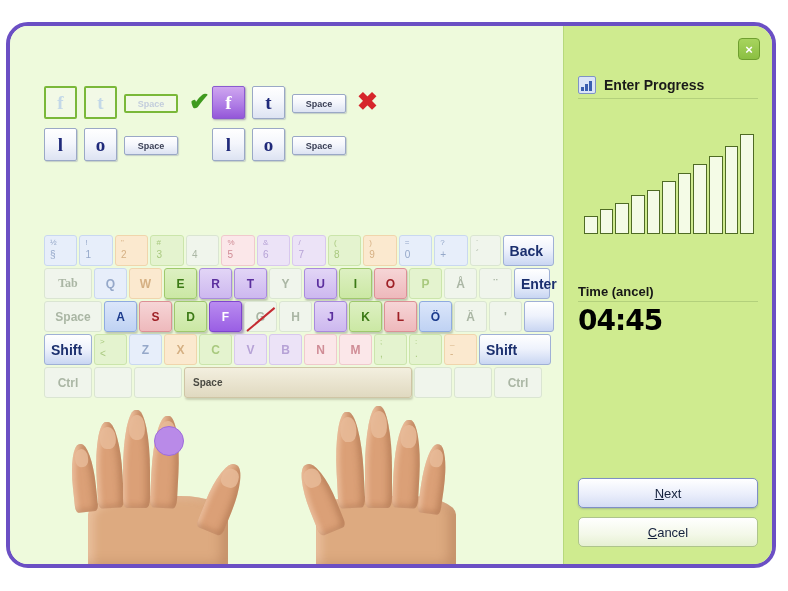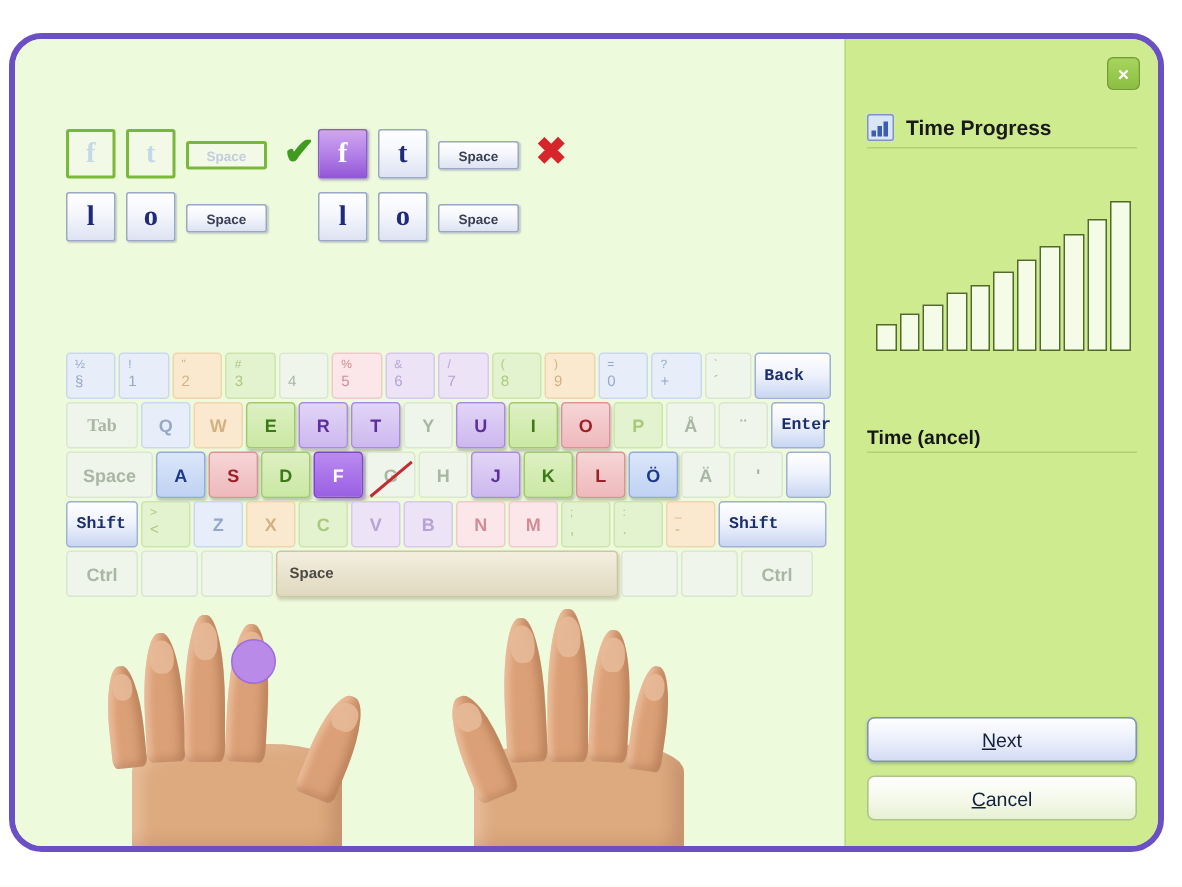--- a/index.html
+++ b/index.html
@@ -86,21 +86,21 @@
     background:linear-gradient(180deg,#b98bf0 0%,#9a5fe4 100%);
     border-color:#7f45cf;color:#ffffff;
     box-shadow:2px 2px 3px rgba(90,50,150,.5);
   }
   .key.strike::after{
     content:""; position:absolute; left:2px; top:28px; width:36px; height:2px;
     background:#c42b31; transform:rotate(-40deg); transform-origin:left center;
   }
   .key.special{
     background:linear-gradient(180deg,#ffffff 0%,#eef2fc 48%,#c9d6f2 100%);
-    border-color:#9fb0d6; color:#1b2f6e; font-size:11px;font-family:Liberation Mono, monospace;
+    border-color:#9fb0d6; color:#1b2f6e; font-size:14px;
   }
   .key.special.lbl-left{justify-content:flex-start;padding-left:6px;}
   .key.spacebar{
     background:linear-gradient(180deg,#f3efdf 0%,#e0d9c0 100%);
     border-color:#cfc5a5; color:#4a4a42; font-size:10px;
     justify-content:flex-start;padding-left:8px;
     box-shadow:1px 2px 2px rgba(120,115,90,.3);
   }
 
   
@@ -469,40 +469,41 @@
   <div class="sidebar">
 
     <div class="close-btn">×</div>
 
     <div class="sb-head">
       <span class="chart-icon">
           <i></i>
           <i></i>
           <i></i>
         </span>
-      <span class="sb-title">Time Progress</span>
+      <span class="sb-title">Enter Progress</span>
     </div>
     <div class="sb-rule" style="top:72px;"></div>
 
     <div class="progress-chart" id="progress-chart">
         <div class="pbar" style="height: 18%;"></div>
         <div class="pbar" style="height: 25%;"></div>
         <div class="pbar" style="height: 31%;"></div>
         <div class="pbar" style="height: 39%;"></div>
         <div class="pbar" style="height: 44%;"></div>
         <div class="pbar" style="height: 53%;"></div>
         <div class="pbar" style="height: 61%;"></div>
         <div class="pbar" style="height: 70%;"></div>
         <div class="pbar" style="height: 78%;"></div>
         <div class="pbar" style="height: 88%;"></div>
         <div class="pbar" style="height: 100%;"></div>
       </div>
 
     <div class="time-label">Time (ancel)</div>
     <div class="sb-rule" style="top:275px;"></div>
+    <div class="time-value">04:45</div>
 
     <div class="sb-btn primary">
       <span><u>N</u><span id="next-rest">ext</span></span>
     </div>
     <div class="sb-btn secondary">
       <span><u>C</u><span id="cancel-rest">ancel</span></span>
     </div>
   </div>
 </div>
 

